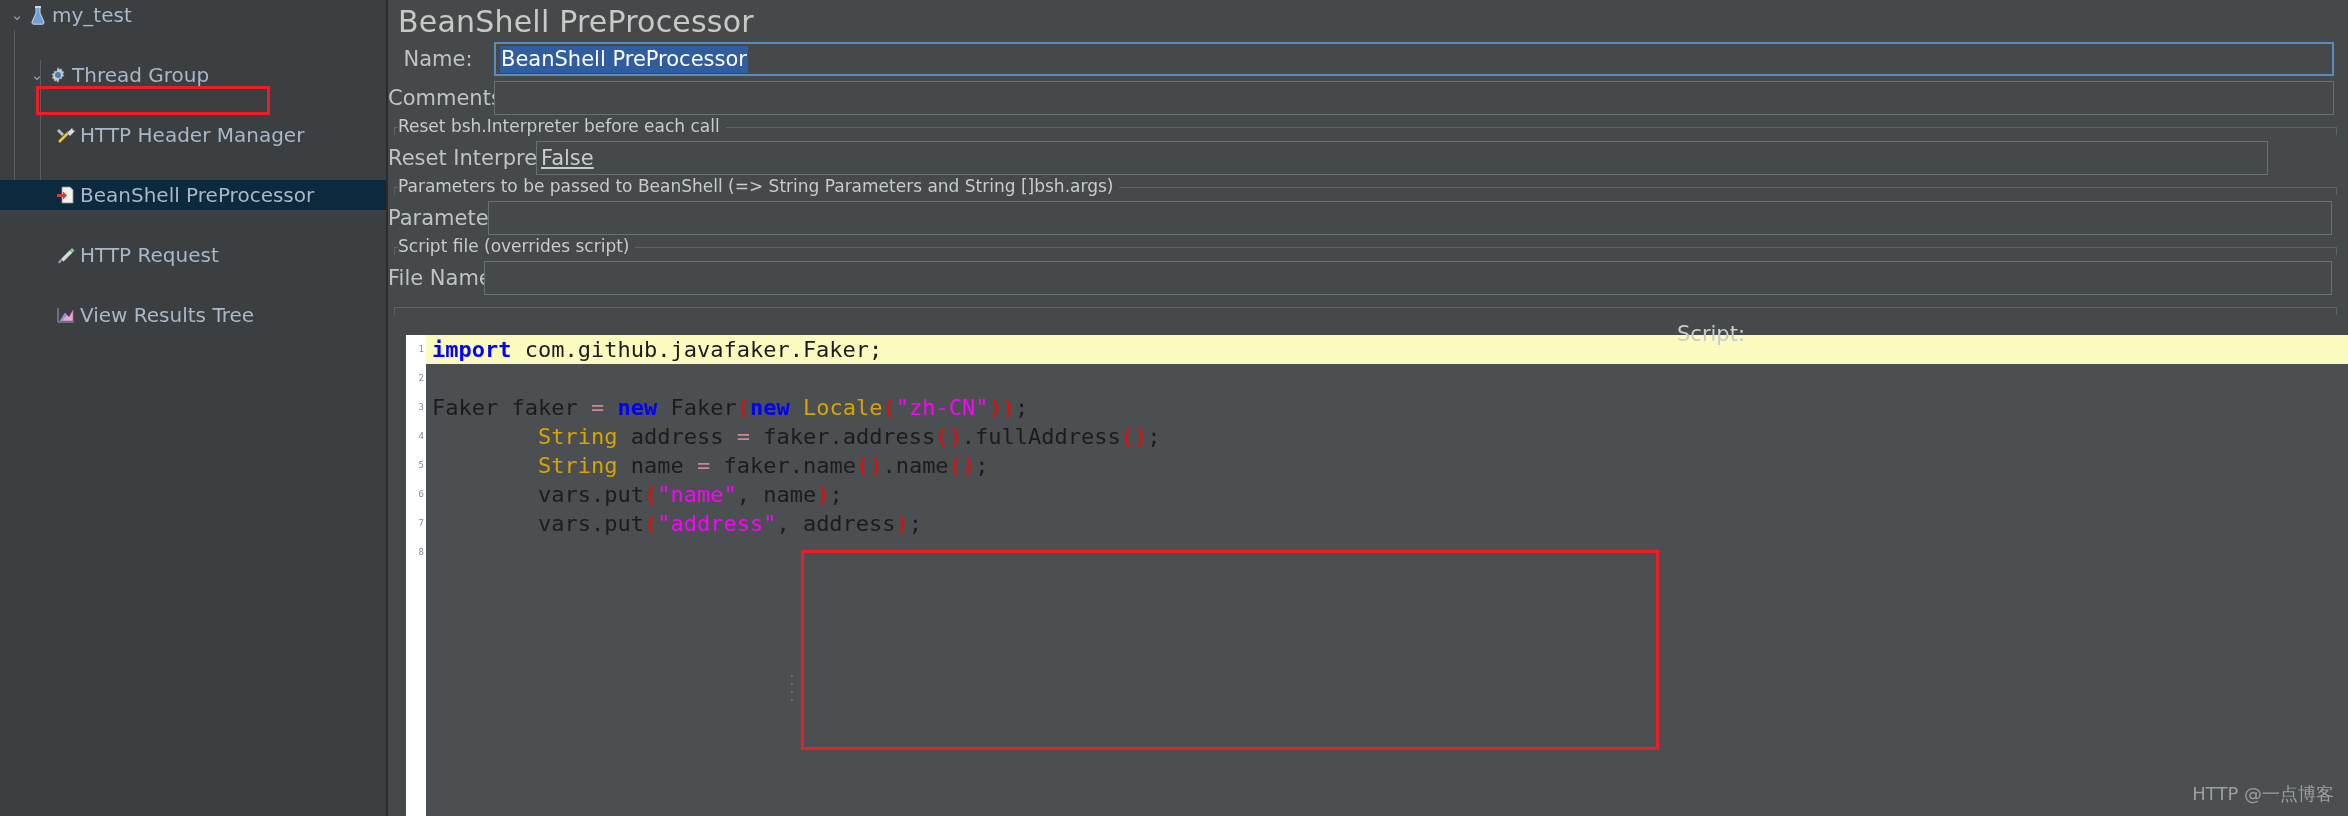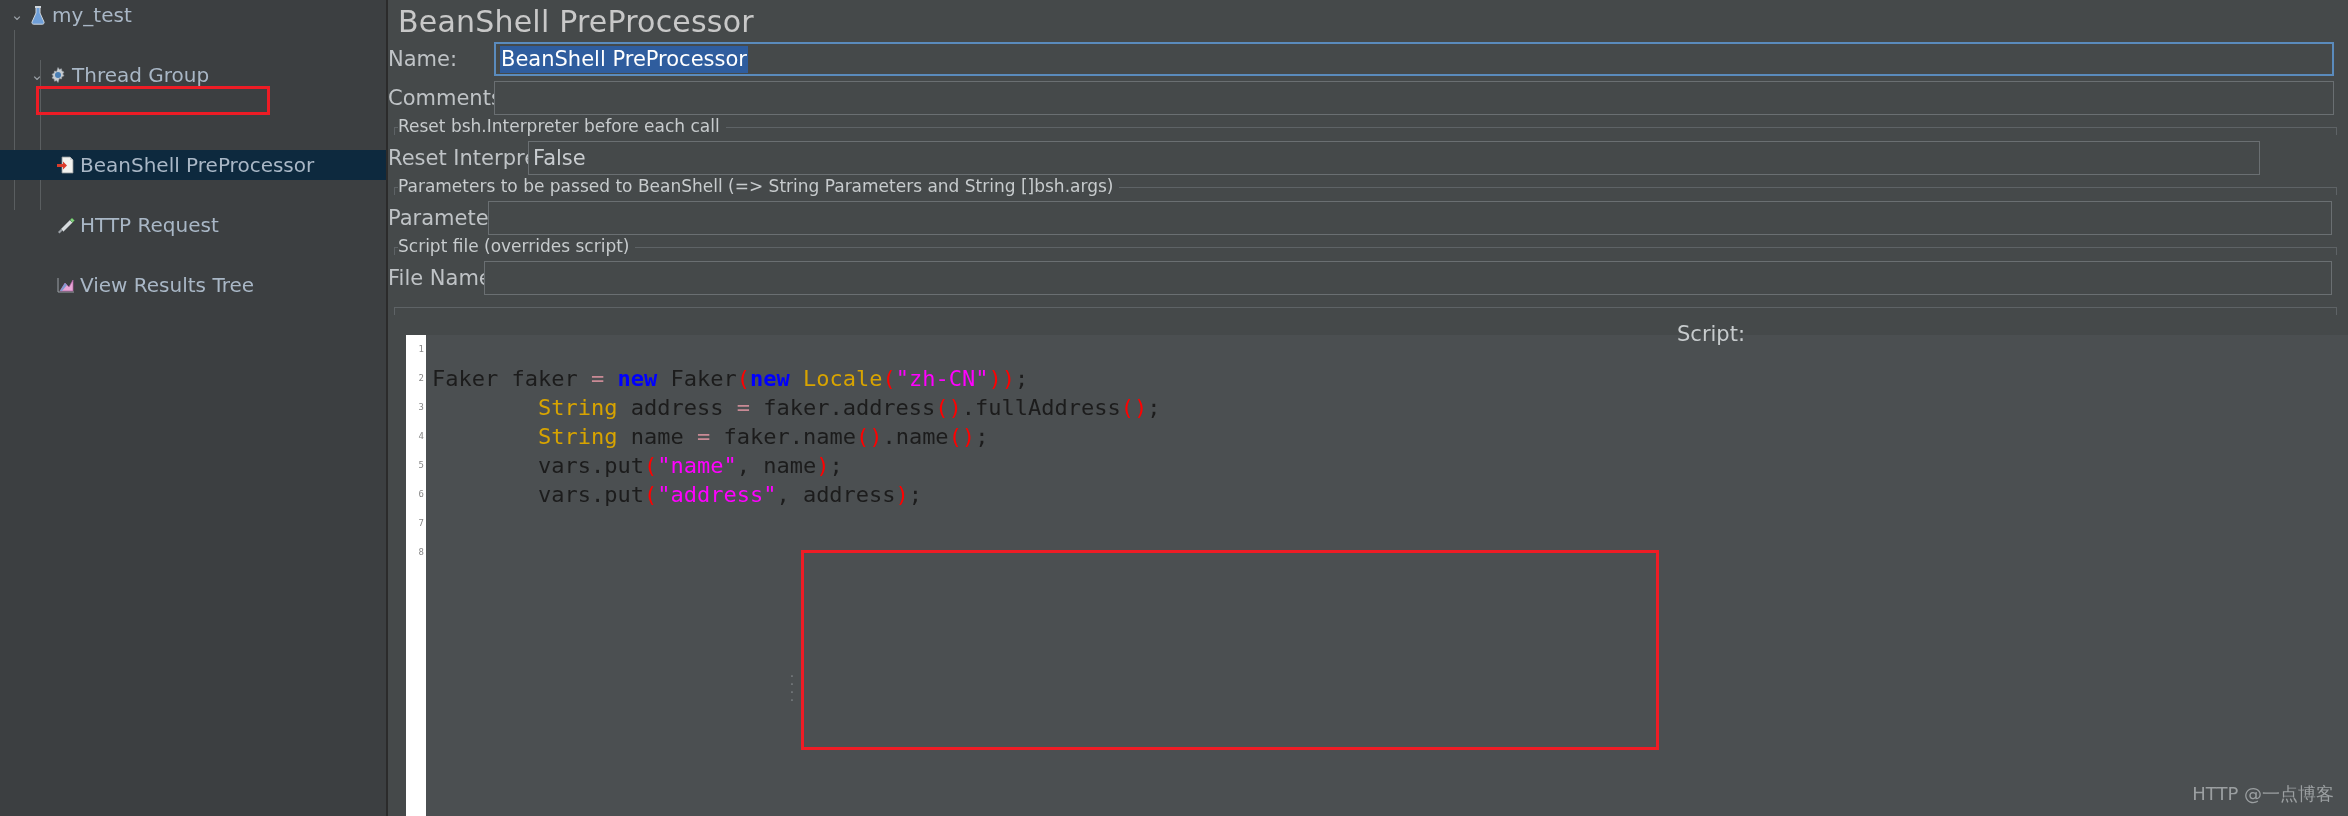--- a/index.html
+++ b/index.html
@@ -115,21 +115,21 @@
   .field-row {
     position: absolute;
     left: 0;
     display: flex;
     align-items: center;
     height: 34px;
   }
   .field-label {
     font-size: 21px;
     color: #bfc3c6;
-    text-align: left;
+    text-align: center;
     white-space: nowrap;
   }
   .field-input {
     box-sizing: border-box;
     background: #45494a;
     border: 1px solid #6a6f72;
     height: 34px;
     line-height: 32px;
     font-size: 21px;
     color: #c9cdd0;
@@ -286,20 +286,30 @@
       <span class="twisty">⌄</span>
       <span class="tree-icon ico-gear">
         <svg width="18" height="18" viewBox="0 0 18 18">
           <path d="M9 1.5 l1.3 1.9 2.2-.6 .4 2.3 2.1 .9 -1.3 1.9 1.3 1.9 -2.1 .9 -.4 2.3 -2.2-.6 L9 16.5 7.7 14.6 5.5 15.2 5.1 12.9 3 12 4.3 10.1 3 8.2 5.1 7.3 5.5 5 7.7 5.6 z" fill="#c9ced2" stroke="#9aa0a6" stroke-width="0.6"></path>
           <circle cx="9" cy="9" r="3" fill="#4a7fb5"></circle>
         </svg>
       </span>
       <span class="tree-label">Thread Group</span>
     </div>
 
+    <div class="tree-row lvl2" style="top:60px;">
+      <span class="tree-icon ico-tools">
+        <svg width="20" height="18" viewBox="0 0 20 18">
+          <path d="M2 15 L12 5 l2 2 L4 17 z" fill="#e8c44a" stroke="#8a7020" stroke-width="0.8"></path>
+          <path d="M16 2 l-5 5 3 3 5-5 -2 -1 -1 -2z" fill="#d9dde0" stroke="#7d8387" stroke-width="0.8"></path>
+          <path d="M3 3 l5 5 -2 2 -5 -5 z" fill="#b9bfc4" stroke="#7d8387" stroke-width="0.8"></path>
+        </svg>
+      </span>
+      <span class="tree-label">HTTP Header Manager</span>
+    </div>
 
     <div class="tree-row lvl2 selected" style="top:90px; width:388px;">
       <span class="tree-icon ico-doc">
         <svg width="20" height="20" viewBox="0 0 20 20">
           <path d="M6 2 h8 l3 3 v13 H6 z" fill="#f2f2ee" stroke="#8d9296" stroke-width="0.8"></path>
           <path d="M14 2 v3 h3 z" fill="#cfd3d6"></path>
           <path d="M1 9 h7 v3 H1 z" fill="#d93c2b"></path>
           <path d="M7 6.5 l4 4 -4 4 z" fill="#d93c2b"></path>
         </svg>
       </span>
@@ -349,21 +359,21 @@
       <div class="field-input" style="width:1840px; margin-left:6px;"></div>
     </div>
 
     <div class="group-title" style="left:10px; top:116px;">Reset bsh.Interpreter before each call</div>
     <div class="group-line" style="left:6px; top:127px; width:1942px;"></div>
     <div class="group-tick" style="left:6px; top:127px; height:8px;"></div>
     <div class="group-tick" style="left:1948px; top:127px; height:8px;"></div>
 
     <div class="field-row" style="top:141px; left:0;">
       <div class="field-label" style="width:136px;">Reset Interpreter:</div>
-      <div class="field-input" style="width:1732px; margin-left:4px;">False</div>
+      <div class="field-input" style="width:1732px; margin-left:12px;text-decoration:underline;">False</div>
     </div>
 
     <div class="group-title" style="left:10px; top:176px;">Parameters to be passed to BeanShell (=&gt; String Parameters and String []bsh.args)</div>
     <div class="group-line" style="left:6px; top:187px; width:1942px;"></div>
     <div class="group-tick" style="left:6px; top:187px; height:8px;"></div>
     <div class="group-tick" style="left:1948px; top:187px; height:8px;"></div>
 
     <div class="field-row" style="top:201px; left:0;">
       <div class="field-label" style="width:96px;">Parameters:</div>
       <div class="field-input" style="width:1844px; margin-left:4px;"></div>
@@ -390,20 +400,21 @@
         <div class="gutter-line">1</div>
         <div class="gutter-line">2</div>
         <div class="gutter-line">3</div>
         <div class="gutter-line">4</div>
         <div class="gutter-line">5</div>
         <div class="gutter-line">6</div>
         <div class="gutter-line">7</div>
         <div class="gutter-line">8</div>
       </div>
       <div class="code-area" id="code-area">
+          <div class="code-line hl"><span class="tok-kw">import</span><span class="tok-plain"> com.github.javafaker.Faker;</span></div>
           <div class="code-line"><span class="tok-plain"></span></div>
           <div class="code-line"><span class="tok-plain">Faker faker </span><span class="tok-op">=</span><span class="tok-plain"> </span><span class="tok-kw">new</span><span class="tok-plain"> Faker</span><span class="tok-paren">(</span><span class="tok-kw">new</span><span class="tok-plain"> </span><span class="tok-type">Locale</span><span class="tok-paren">(</span><span class="tok-str">"zh-CN"</span><span class="tok-paren">)</span><span class="tok-paren">)</span><span class="tok-plain">;</span></div>
           <div class="code-line"><span class="tok-plain">        </span><span class="tok-type">String</span><span class="tok-plain"> address </span><span class="tok-op">=</span><span class="tok-plain"> faker.address</span><span class="tok-paren">()</span><span class="tok-plain">.fullAddress</span><span class="tok-paren">()</span><span class="tok-plain">;</span></div>
           <div class="code-line"><span class="tok-plain">        </span><span class="tok-type">String</span><span class="tok-plain"> name </span><span class="tok-op">=</span><span class="tok-plain"> faker.name</span><span class="tok-paren">()</span><span class="tok-plain">.name</span><span class="tok-paren">()</span><span class="tok-plain">;</span></div>
           <div class="code-line"><span class="tok-plain">        vars.put</span><span class="tok-paren">(</span><span class="tok-str">"name"</span><span class="tok-plain">, name</span><span class="tok-paren">)</span><span class="tok-plain">;</span></div>
           <div class="code-line"><span class="tok-plain">        vars.put</span><span class="tok-paren">(</span><span class="tok-str">"address"</span><span class="tok-plain">, address</span><span class="tok-paren">)</span><span class="tok-plain">;</span></div>
           <div class="code-line"><span class="tok-plain"></span></div>
         </div>
     </div>
 

